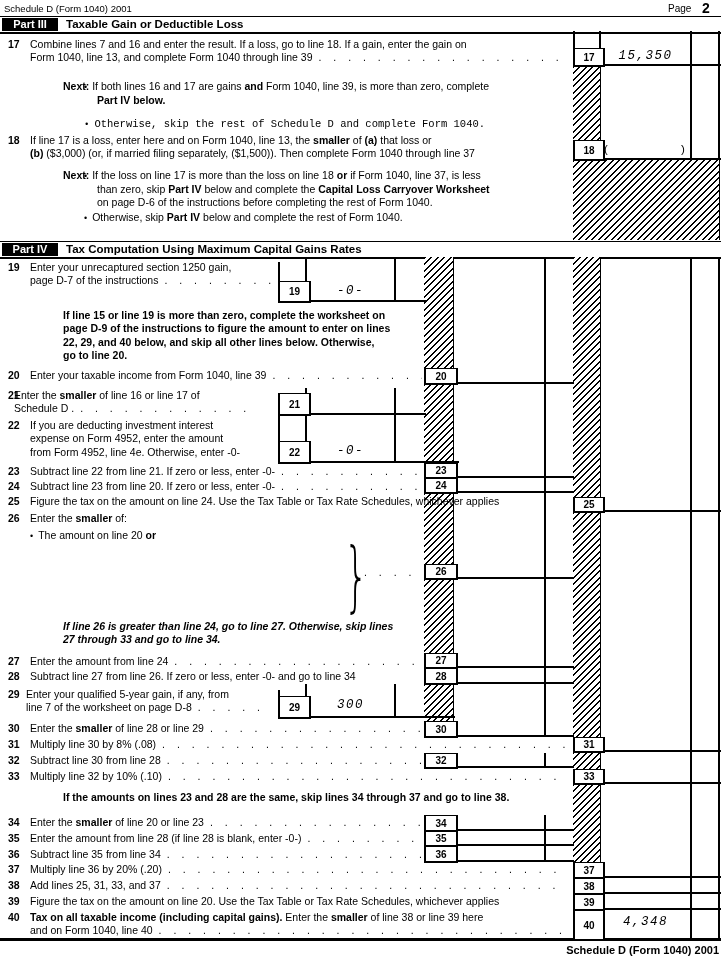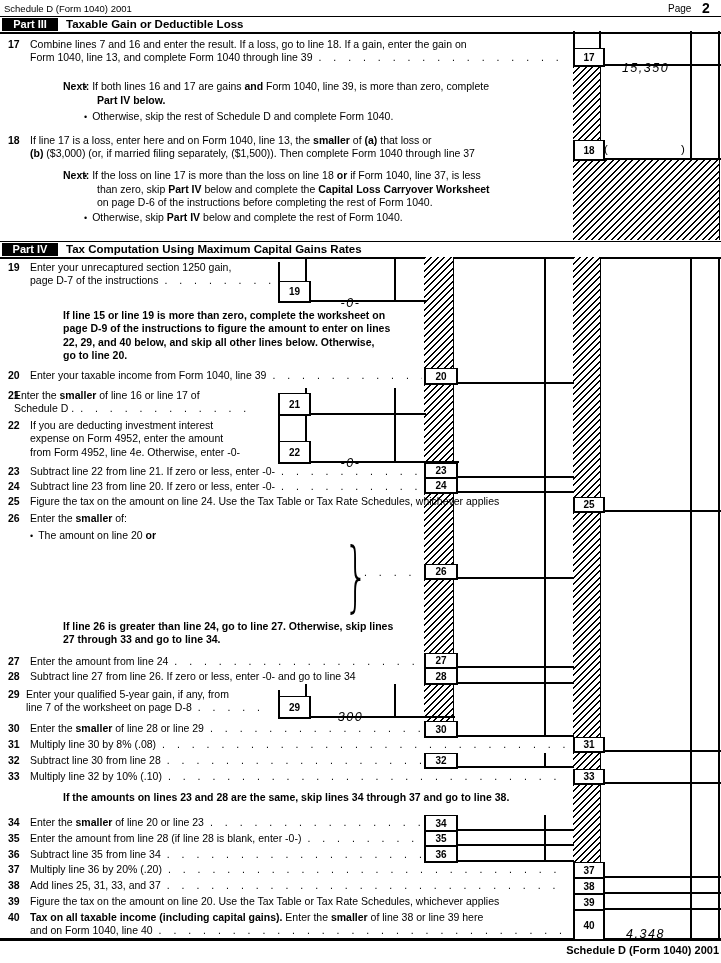--- a/index.html
+++ b/index.html
@@ -21,22 +21,22 @@
       font-weight:bold;font-size:10px;text-align:center;display:flex;align-items:center;justify-content:center;}
   
   .t{position:absolute;line-height:13.4px;white-space:nowrap;}
   .clip{overflow:hidden;}
   .ln{position:absolute;font-weight:bold;font-size:10.5px;line-height:13.4px;}
   .dots{word-spacing:9px;padding-left:6px;}
   .blt{font-size:9px;margin-right:5px;vertical-align:0.5px;}
   .ind{padding-left:13px;}
   .nextlbl{position:absolute;font-weight:bold;line-height:13.4px;}
   .note{font-weight:bold;}
-  .val{position:absolute;font-family:Liberation Sans, sans-serif;font-style:italic;font-size:12.5px;
-       letter-spacing:1.5px;text-align:center;line-height:13px;margin-top:12px;}
+  .val{position:absolute;font-family:Liberation Mono, monospace;font-style:italic;font-size:12.5px;
+       letter-spacing:1.5px;text-align:center;line-height:13px;}
   .paren{position:absolute;font-size:11.5px;line-height:14px;}
   .brace{position:absolute;font-family:"DejaVu Sans",sans-serif;font-size:76px;font-weight:200;
          transform:scaleX(.5);transform-origin:left top;line-height:76px;}
   .hdr-small{font-size:9.5px;}
   .pgnum{font-size:14px;font-weight:bold;}
   .footer{position:absolute;right:2px;top:944px;font-weight:bold;font-size:11px;}
 </style>
 </head>
 <body>
 
@@ -157,21 +157,21 @@
   <div class="t clip" style="left:30px;top:38px;width:540px;">
     <div>Combine lines 7 and 16 and enter the result. If a loss, go to line 18. If a gain, enter the gain on</div>
     <div><span>Form 1040, line 13, and complete Form 1040 through line 39</span><span class="dots">. . . . . . . . . . . . . . . . . . . . . . . . . . . . . . . . . . . . . . . . . . . .</span></div>
   </div>
 
   <span class="nextlbl" style="left:63px;top:80px;">Next:</span>
   <div class="t" style="left:84px;top:80px;">
     <div><span class="blt">•</span><span><span>If both lines 16 and 17 are gains </span><span class="b">and</span><span> Form 1040, line 39, is more than zero, complete</span></span></div>
     <div class="ind b">Part IV below.</div>
   </div>
-  <div class="t" style="left:84px;top:110px;">
+  <div class="t" style="left:84px;top:118px;font-family:Liberation Mono, monospace;">
     <div><span class="blt">•</span><span>Otherwise, skip the rest of Schedule D and complete Form 1040.</span></div>
   </div>
 
   <span class="ln" style="left:8px;top:134px;">18</span>
   <div class="t" style="left:30px;top:134px;width:540px;">
     <div><span>If line 17 is a loss, enter here and on Form 1040, line 13, the </span><span class="b">smaller</span><span> of </span><span class="b">(a)</span><span> that loss or</span></div>
     <div><span class="b">(b)</span><span> ($3,000) (or, if married filing separately, ($1,500)). Then complete Form 1040 through line 37</span></div>
   </div>
 
   <span class="nextlbl" style="left:63px;top:169px;">Next:</span>
@@ -235,21 +235,21 @@
     <div><span>Enter the </span><span class="b">smaller</span><span> of:</span></div>
   </div>
   <div class="t" style="left:30px;top:529px;">
     <div><span class="blt">•</span><span><span>The amount on line 20 </span><span class="b">or</span></span></div>
   </div>
   <span class="brace" style="left:344px;top:538px;">}</span>
   <div class="t clip" style="left:358px;top:566px;width:58px;">
     <div><span class="dots">. . . . . . . . . . . . . . . . . . . . . . . . . . . . . . . . . . . . . . . . . . . .</span></div>
   </div>
 
-  <div class="t note" style="left:63px;top:620px;">
+  <div class="t note" style="left:63px;top:620px;font-style:italic;">
     <div>If line 26 is greater than line 24, go to line 27. Otherwise, skip lines</div>
     <div>27 through 33 and go to line 34.</div>
   </div>
 
   <span class="ln" style="left:8px;top:655px;">27</span>
   <div class="t clip" style="left:30px;top:655px;width:392px;">
     <div><span>Enter the amount from line 24</span><span class="dots">. . . . . . . . . . . . . . . . . . . . . . . . . . . . . . . . . . . . . . . . . . . .</span></div>
   </div>
 
   <span class="ln" style="left:8px;top:670px;">28</span>

